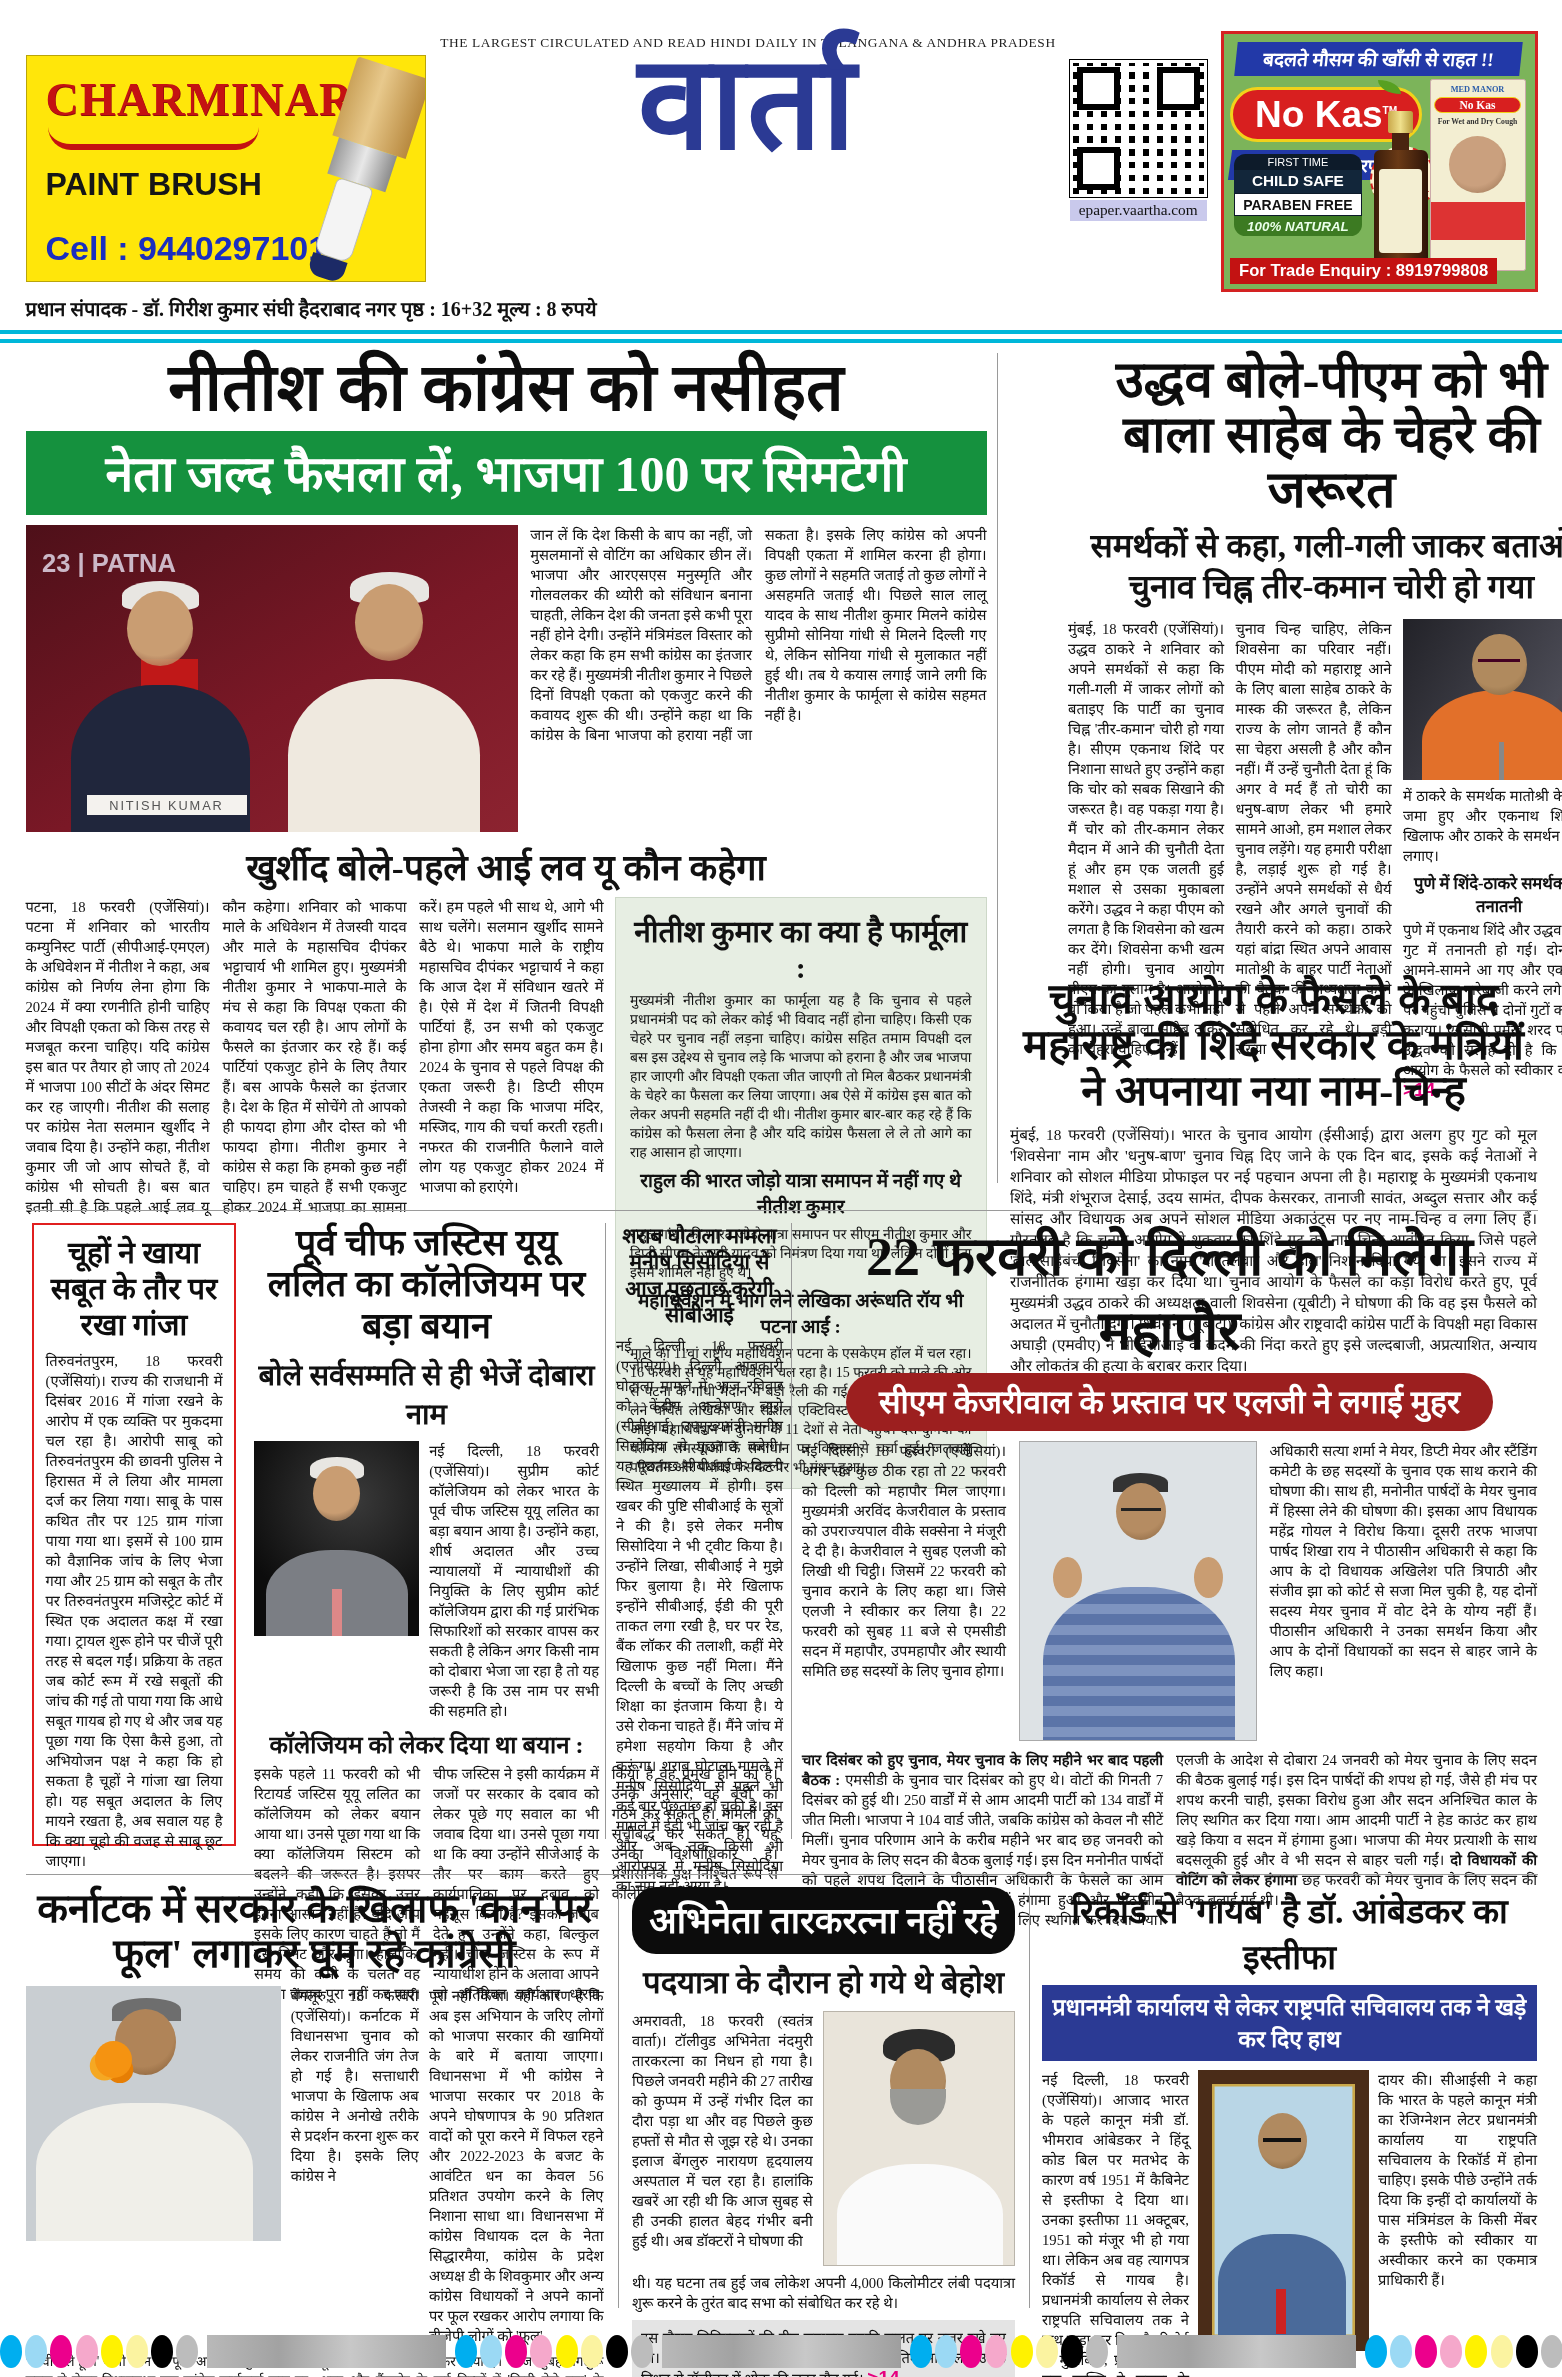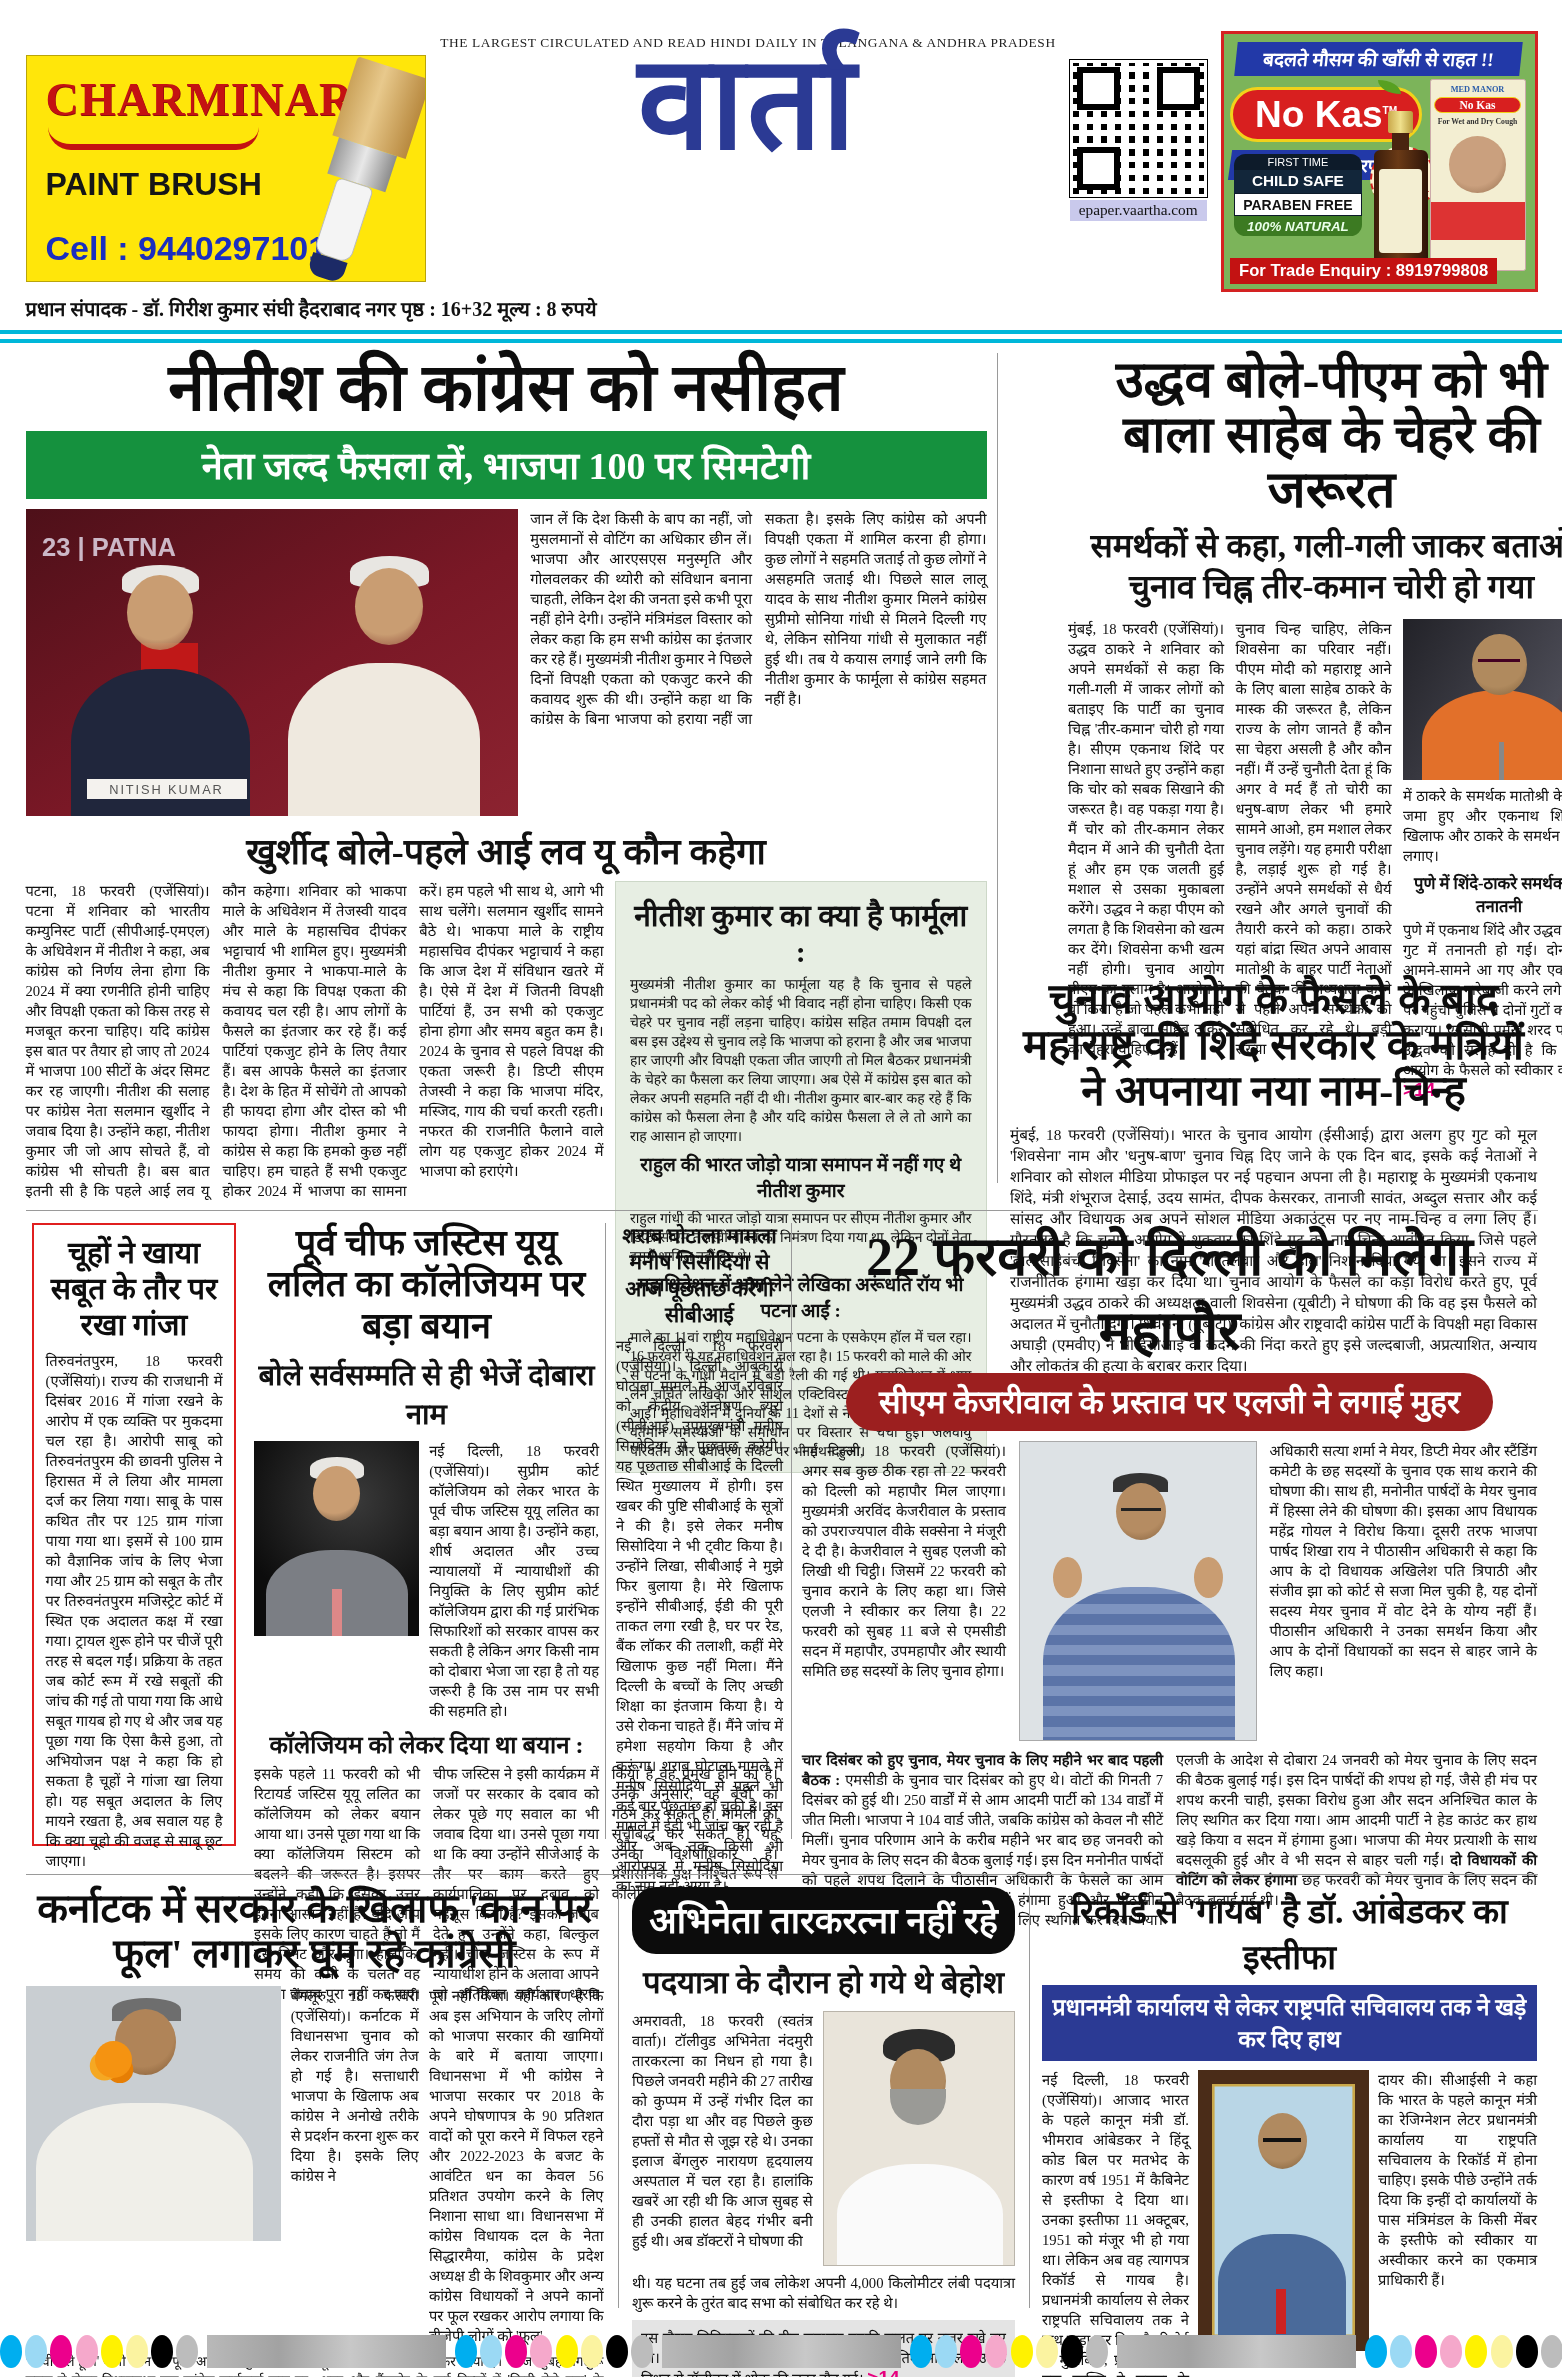--- a/index.html
+++ b/index.html
@@ -79,21 +79,21 @@
   .col{font-size:14.7px;line-height:20px;text-align:justify;}
   .cols2{columns:2;column-gap:12.8px;}
   .cols3{columns:3;column-gap:12.8px;}
   .subhead{font-weight:bold;text-align:center;}
   .jump{color:#e6007e;font-weight:bold;font-size:19px;font-family:"Liberation Sans",sans-serif;}
   .zone{position:absolute;}
   .v-sep{position:absolute;width:0.6px;background:#9a9a9a;}
   .h-sep{position:absolute;height:0.6px;background:#9a9a9a;}
   
   .lead-h1{font-size:66px;line-height:1.05;}
-  .lead-band{margin-top:9px;background:#15913e;color:#fff;font-size:38px;font-weight:bold;text-align:center;padding:6.4px 0 9px;}
+  .lead-band{margin-top:9px;background:#15913e;color:#fff;font-size:50px;font-weight:bold;text-align:center;padding:6.4px 0 9px;}
   .lead-media{margin-top:10.2px;display:flex;gap:12.8px;}
   .ph{position:relative;overflow:hidden;flex:none;}
   .ph-nitish{width:492px;height:307px;background:linear-gradient(150deg,#4e1019,#7a1826 55%,#8c2330);}
   .ph-nitish .bantxt{position:absolute;left:16.6px;top:24px;color:#e9e2f2;font-size:25.5px;font-weight:bold;opacity:.8;font-family:"Liberation Sans",sans-serif;}
   .fig{position:absolute;border-radius:46% 46% 0 0;}
   .fig-head{position:absolute;border-radius:50%;background:radial-gradient(circle at 45% 40%,#c99d72 60%,#96684286);}
   .hair-white{position:absolute;border-radius:50% 50% 20% 20%;background:#e8e6e2;}
   .np{position:absolute;background:#f4f2ee;color:#555;font-size:12.8px;letter-spacing:1.9px;text-align:center;
       font-family:"Liberation Sans",sans-serif;padding:2.6px 0;}
   .flag{position:absolute;left:115px;top:134px;width:57px;height:77px;background:#c01818;}

